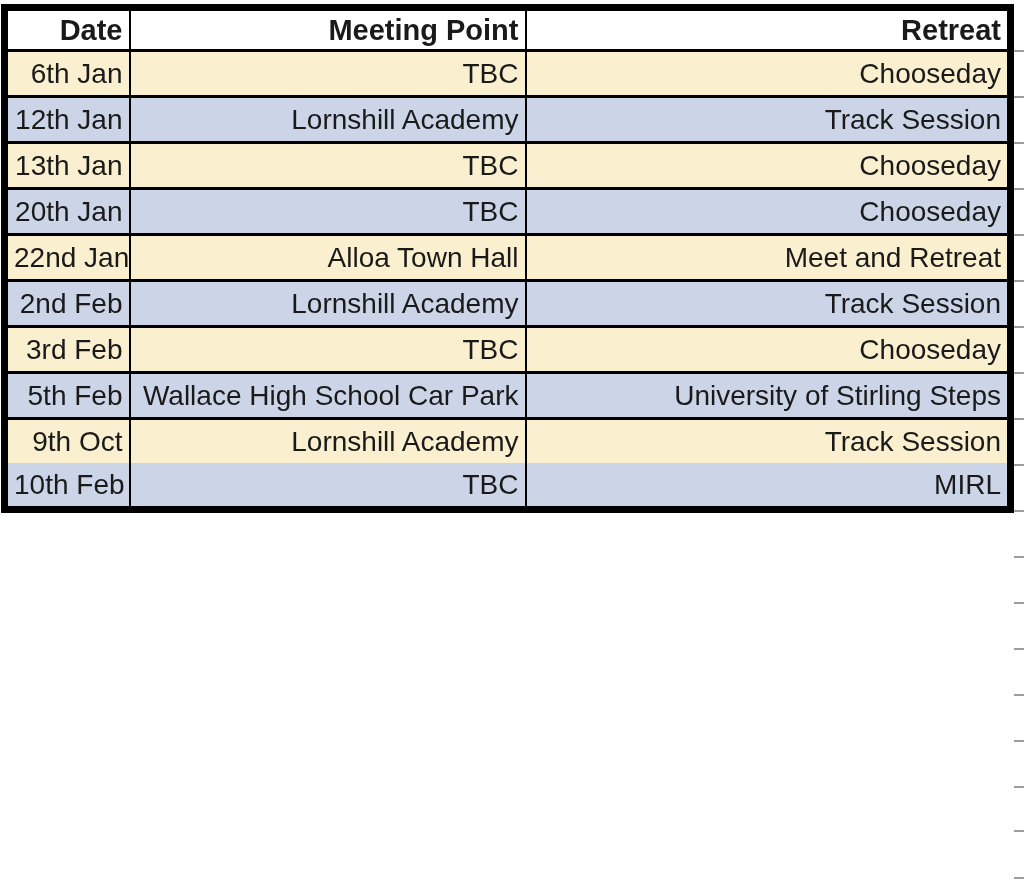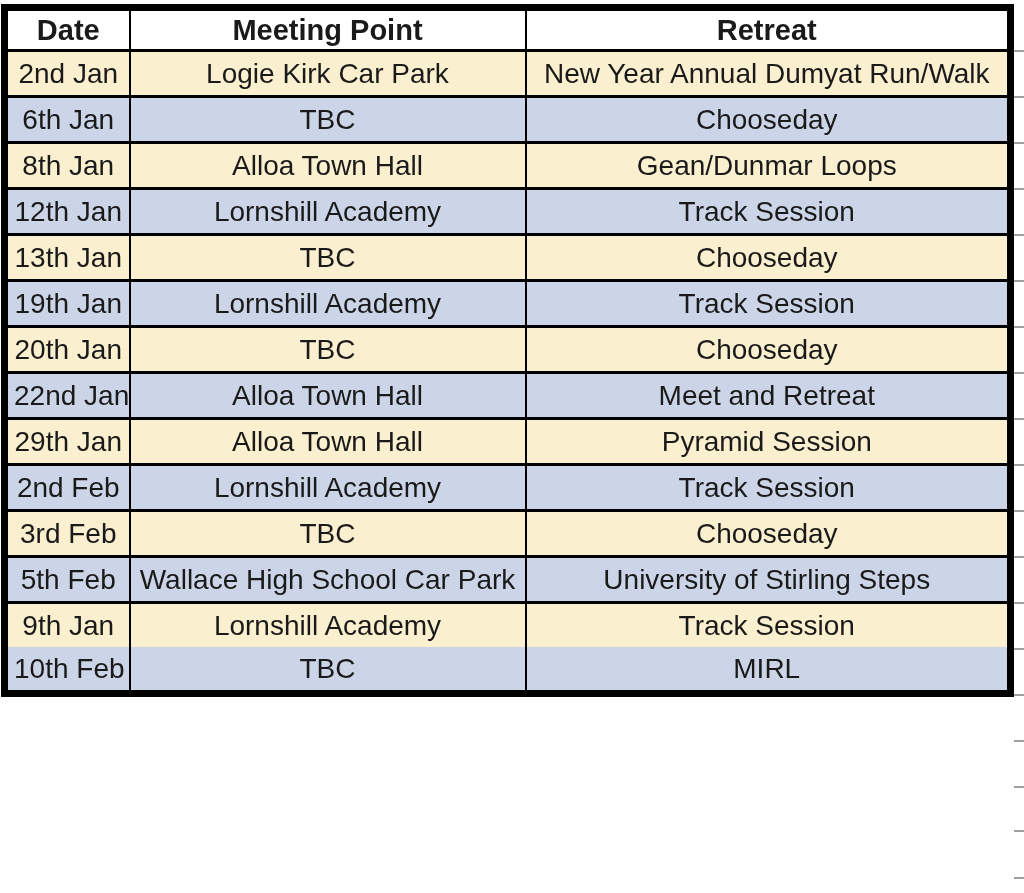--- a/index.html
+++ b/index.html
@@ -33,21 +33,21 @@
     border: 7px solid var(--line);
   }
   col.c-date { width: 125px; }
   col.c-meet { width: 396px; }
   col.c-sess { width: auto; }
   th, td {
     padding: 0 6px;
     color: var(--text);
     white-space: nowrap;
     overflow: hidden;
-    text-align: center;
+    text-align: right;
     vertical-align: middle;
   }
   thead th {
     background: var(--header-bg);
     font-weight: bold;
     font-size: 29px;
     height: 38px;
     border: 2px solid var(--line);
   }
   tbody td {
@@ -82,81 +82,61 @@
     </colgroup>
     <thead>
       <tr>
         <th>Date</th>
         <th>Meeting Point</th>
         <th>Retreat</th>
       </tr>
     </thead>
     <tbody>
         <tr>
-          <td>2nd Jan</td>
-          <td>Logie Kirk Car Park</td>
-          <td>New Year Annual Dumyat Run/Walk</td>
-        </tr>
-        <tr>
           <td>6th Jan</td>
           <td>TBC</td>
           <td>Chooseday</td>
-        </tr>
-        <tr>
-          <td>8th Jan</td>
-          <td>Alloa Town Hall</td>
-          <td>Gean/Dunmar Loops</td>
         </tr>
         <tr>
           <td>12th Jan</td>
           <td>Lornshill Academy</td>
           <td>Track Session</td>
         </tr>
         <tr>
           <td>13th Jan</td>
           <td>TBC</td>
           <td>Chooseday</td>
         </tr>
         <tr>
-          <td>19th Jan</td>
-          <td>Lornshill Academy</td>
-          <td>Track Session</td>
-        </tr>
-        <tr>
           <td>20th Jan</td>
           <td>TBC</td>
           <td>Chooseday</td>
         </tr>
         <tr>
           <td>22nd Jan</td>
           <td>Alloa Town Hall</td>
           <td>Meet and Retreat</td>
-        </tr>
-        <tr>
-          <td>29th Jan</td>
-          <td>Alloa Town Hall</td>
-          <td>Pyramid Session</td>
         </tr>
         <tr>
           <td>2nd Feb</td>
           <td>Lornshill Academy</td>
           <td>Track Session</td>
         </tr>
         <tr>
           <td>3rd Feb</td>
           <td>TBC</td>
           <td>Chooseday</td>
         </tr>
         <tr>
           <td>5th Feb</td>
           <td>Wallace High School Car Park</td>
           <td>University of Stirling Steps</td>
         </tr>
         <tr>
-          <td>9th Jan</td>
+          <td>9th Oct</td>
           <td>Lornshill Academy</td>
           <td>Track Session</td>
         </tr>
         <tr>
           <td>10th Feb</td>
           <td>TBC</td>
           <td>MIRL</td>
         </tr>
       </tbody>
   </table>

